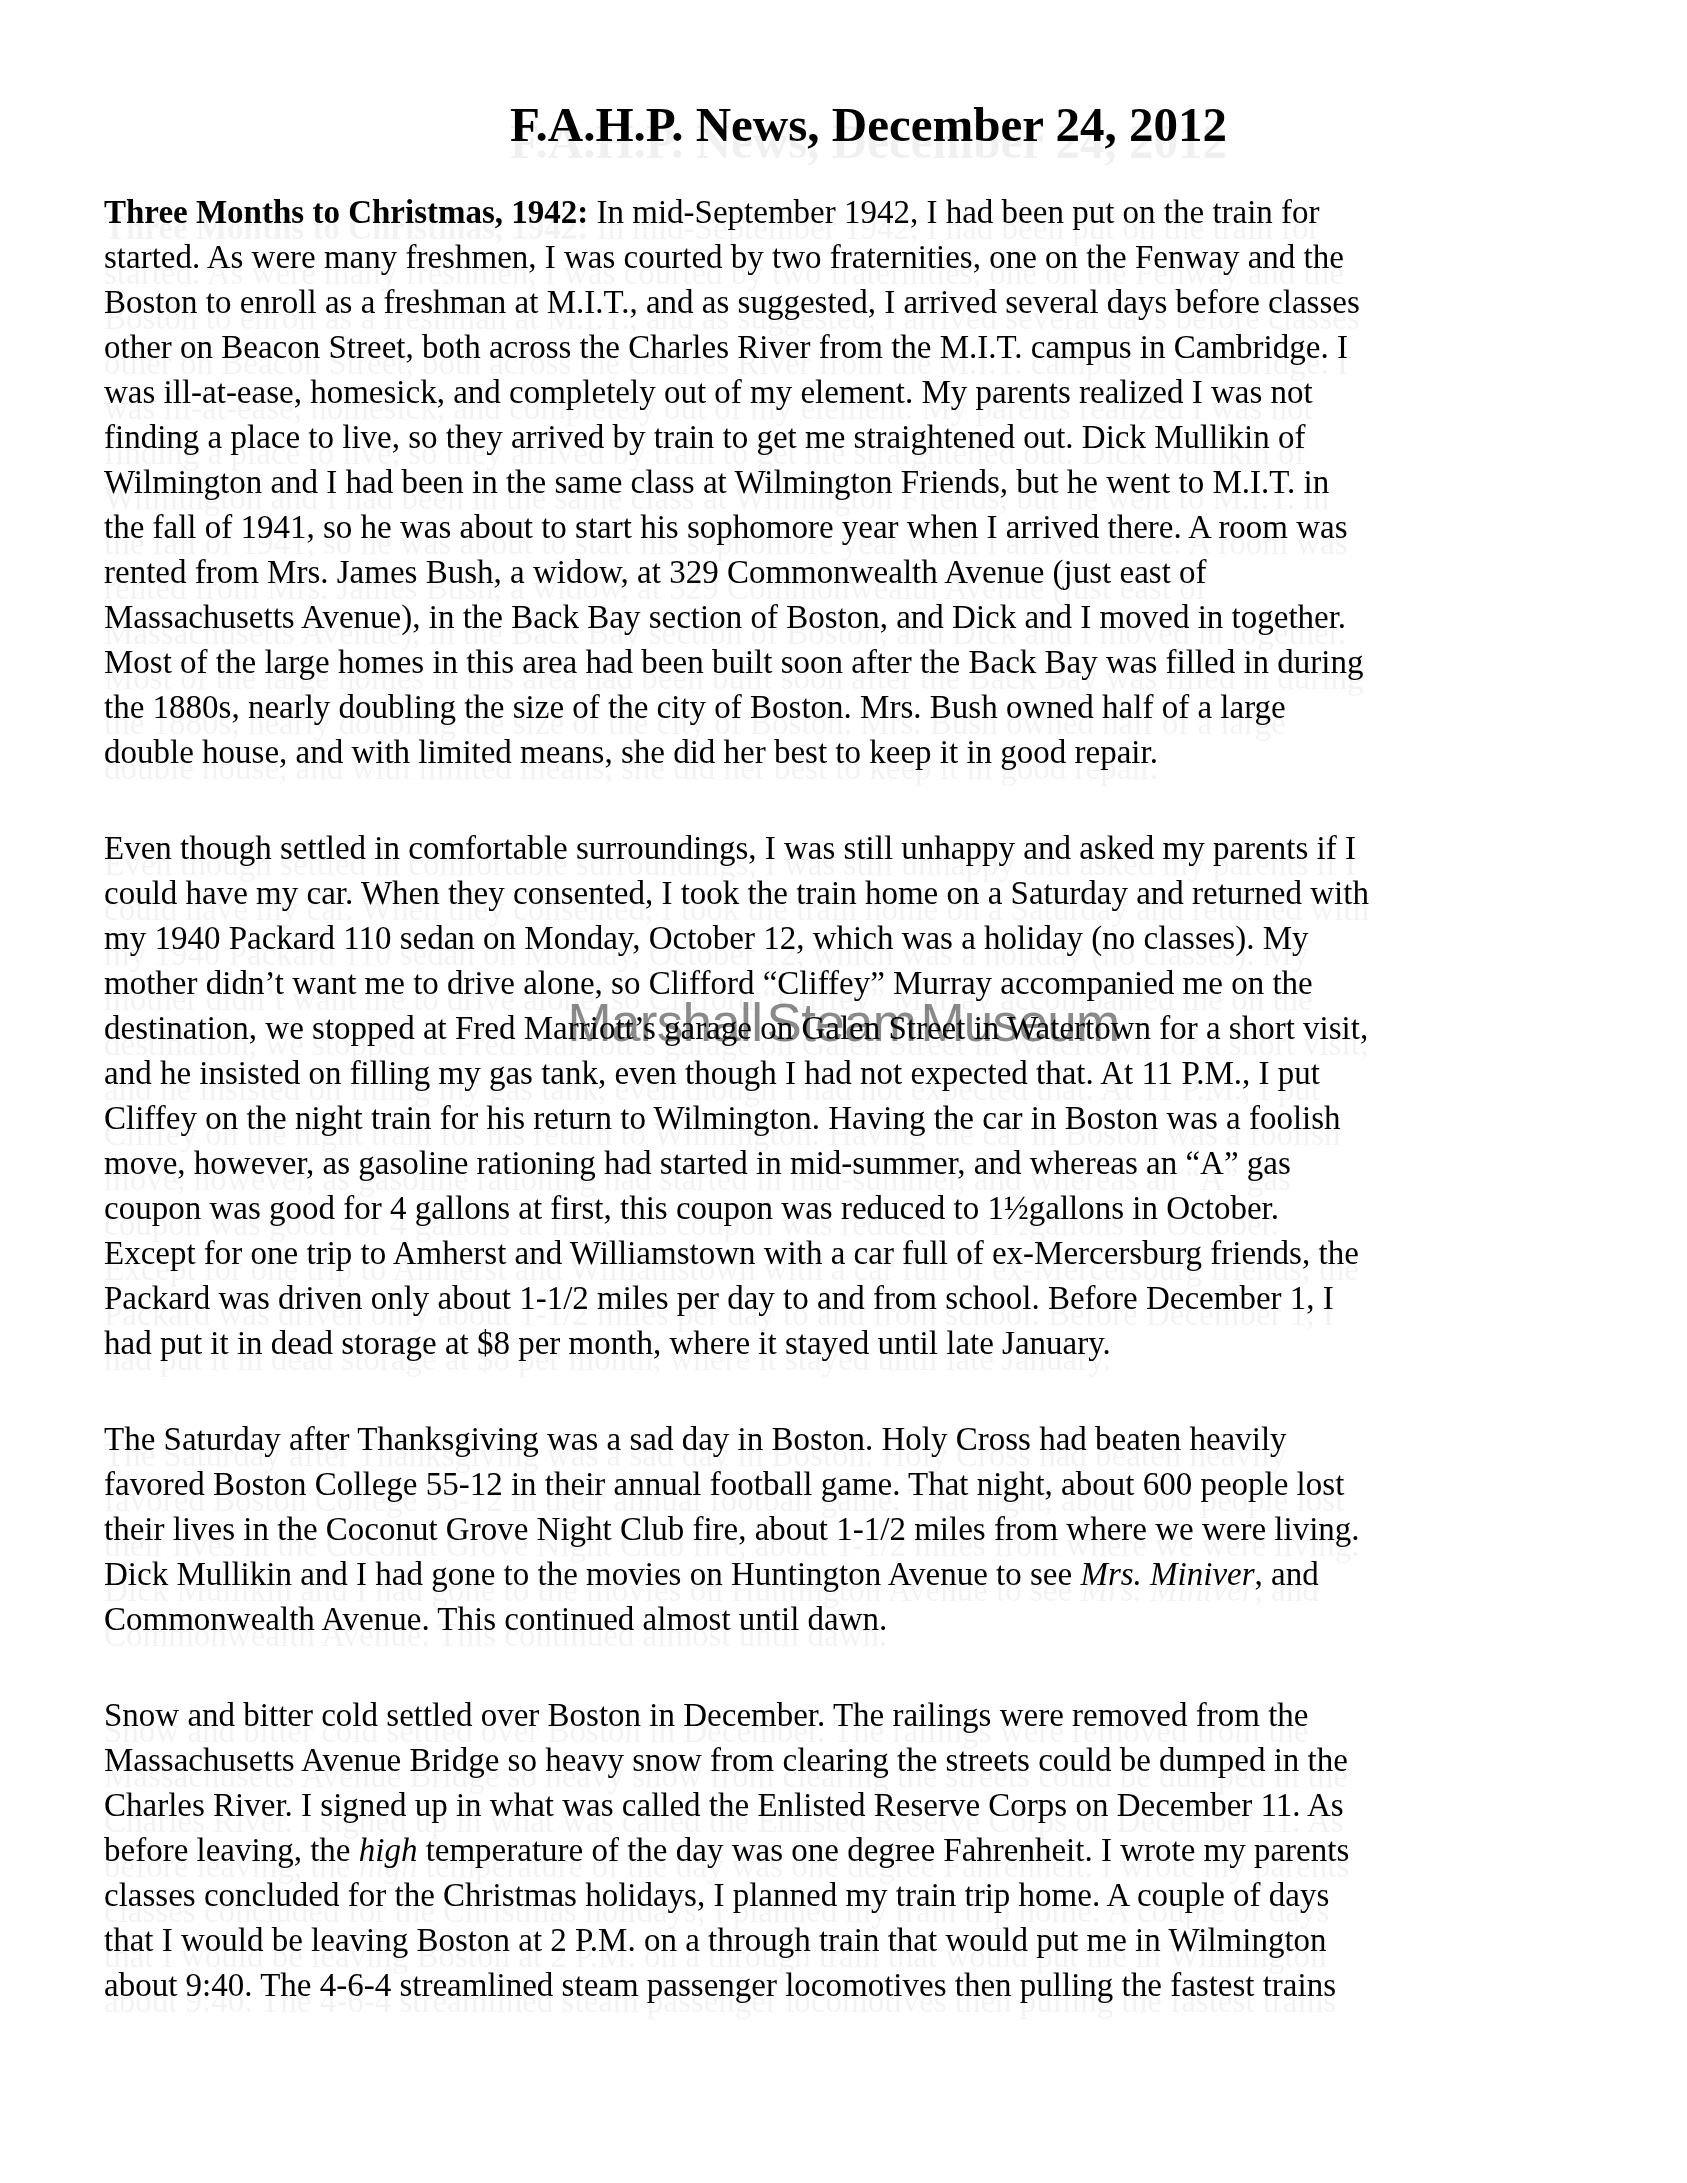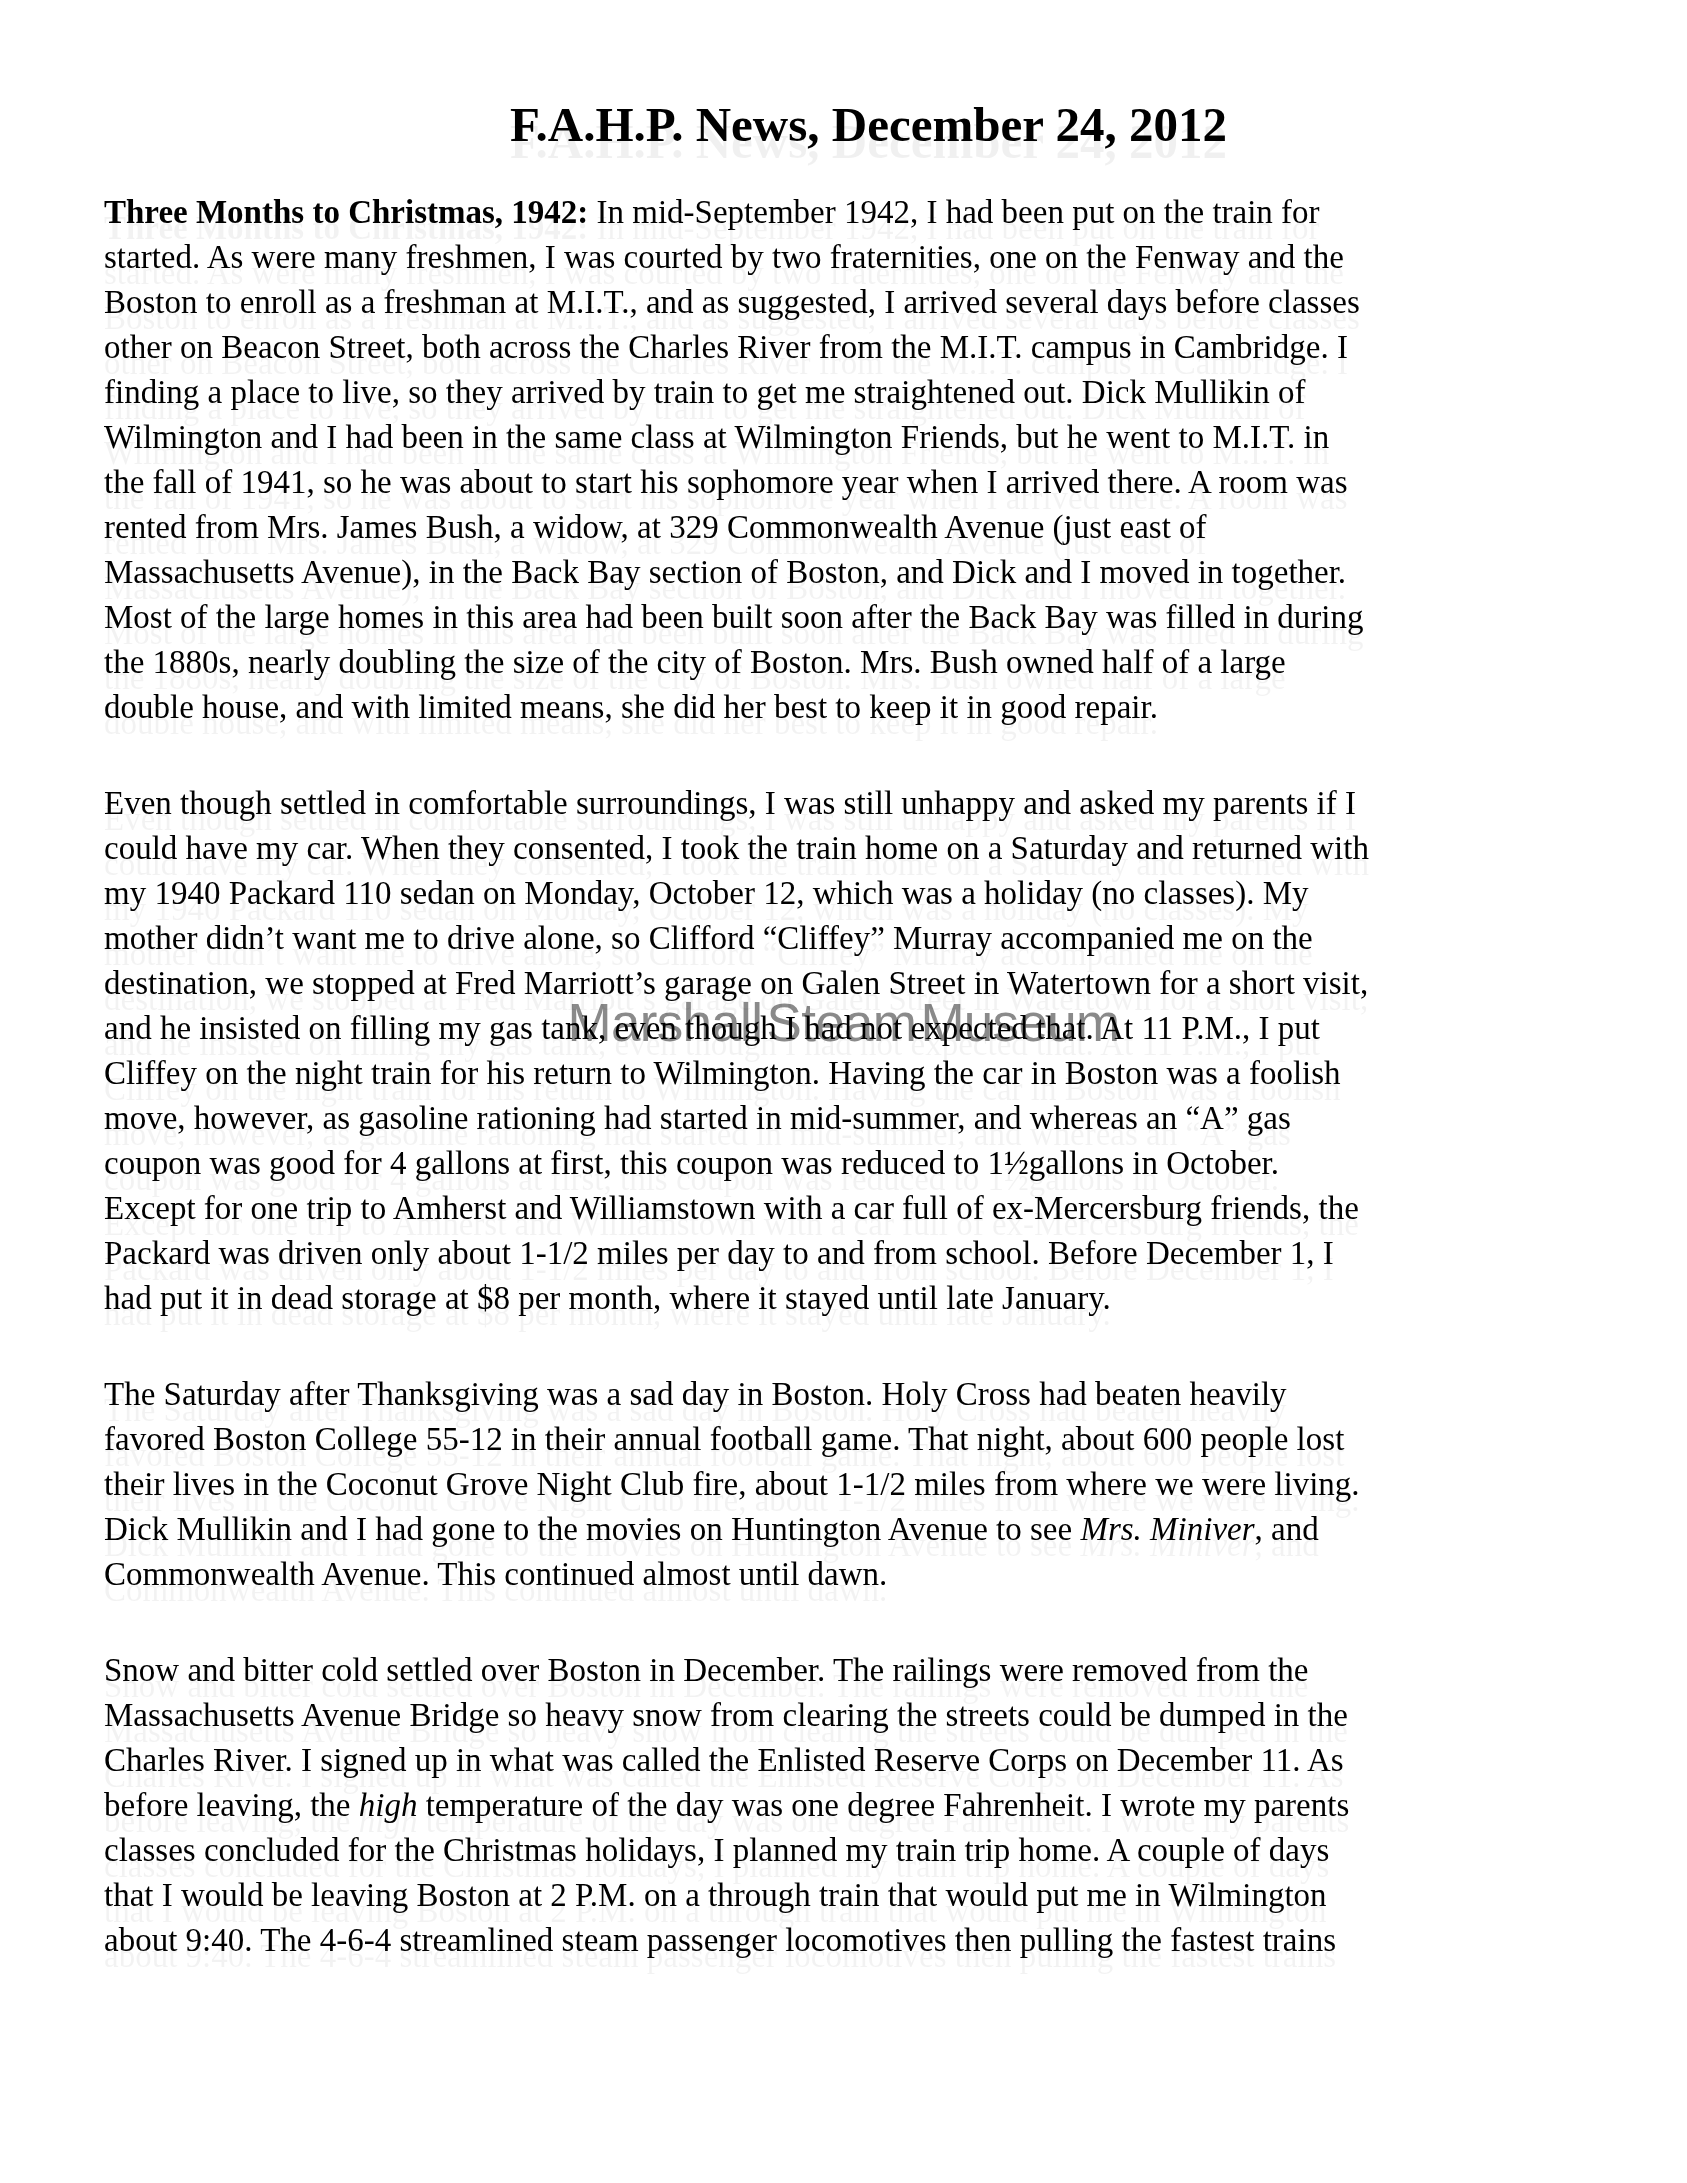--- a/index.html
+++ b/index.html
@@ -65,20 +65,21 @@
 <div class="page" style="background: rgb(255, 255, 255); color: rgb(0, 0, 0);">
   <div class="watermark" style="color: rgb(138, 138, 138);">Marshall Steam Museum</div>
   <div class="content">
     <h1 class="title">F.A.H.P. News, December 24, 2012</h1>
     <div class="body">
         <div class="paragraph">
           <div class="line"><span class="bold">Three Months to Christmas, 1942:</span><span> In mid-September 1942, I had been put on the train for</span></div>
           <div class="line"><span>started. As were many freshmen, I was courted by two fraternities, one on the Fenway and the</span></div>
           <div class="line"><span>Boston to enroll as a freshman at M.I.T., and as suggested, I arrived several days before classes</span></div>
           <div class="line"><span>other on Beacon Street, both across the Charles River from the M.I.T. campus in Cambridge. I</span></div>
+          <div class="line"><span>was ill-at-ease, homesick, and completely out of my element. My parents realized I was not</span></div>
           <div class="line"><span>finding a place to live, so they arrived by train to get me straightened out. Dick Mullikin of</span></div>
           <div class="line"><span>Wilmington and I had been in the same class at Wilmington Friends, but he went to M.I.T. in</span></div>
           <div class="line"><span>the fall of 1941, so he was about to start his sophomore year when I arrived there. A room was</span></div>
           <div class="line"><span>rented from Mrs. James Bush, a widow, at 329 Commonwealth Avenue (just east of</span></div>
           <div class="line"><span>Massachusetts Avenue), in the Back Bay section of Boston, and Dick and I moved in together.</span></div>
           <div class="line"><span>Most of the large homes in this area had been built soon after the Back Bay was filled in during</span></div>
           <div class="line"><span>the 1880s, nearly doubling the size of the city of Boston. Mrs. Bush owned half of a large</span></div>
           <div class="line"><span>double house, and with limited means, she did her best to keep it in good repair.</span></div>
         </div>
         <div class="paragraph">

